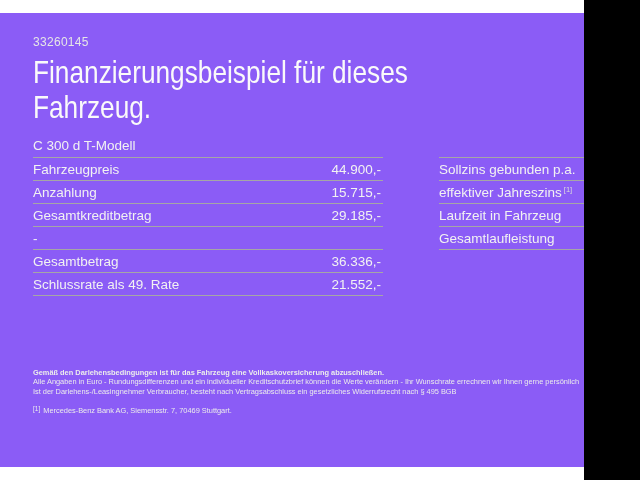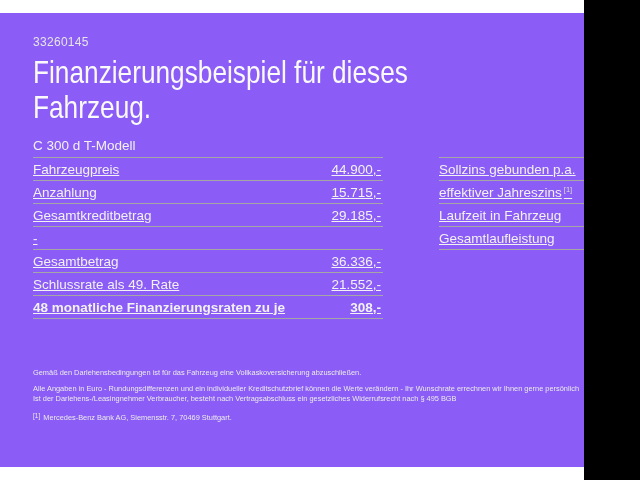--- a/index.html
+++ b/index.html
@@ -49,21 +49,20 @@
     height: 23px;
     line-height: 23px;
     font-size: 13.5px;
     color: #f2f2f2;
   }
 
   .data-table {
     position: absolute;
     border-bottom: 1px solid #a6a6a6;
     font-size: 13.5px;
-    text-decoration: underline;
   }
   .data-table .row {
     box-sizing: border-box;
     height: 23px;
     border-top: 1px solid #a6a6a6;
     display: flex;
     align-items: center;
     justify-content: space-between;
   }
   .data-table .lbl { white-space: nowrap; }
@@ -82,22 +81,21 @@
 
   .legal-footer {
     position: absolute;
     left: 33px;
     top: 368px;
     color: #ececec;
     white-space: nowrap;
   }
   .legal-footer .f-bold {
     font-size: 7.4px;
-    font-weight: 400;
-    margin-bottom: 7px;
+    font-weight: 700;
   }
   .legal-footer .f-line {
     font-size: 7.4px;
     line-height: 10px;
     font-weight: 400;
   }
   .legal-footer .f-note {
     margin-top: 8px;
     font-size: 7.4px;
   }
@@ -140,24 +138,20 @@
       <span class="val">-</span>
     </div>
     <div class="row">
       <span class="lbl">Gesamtbetrag</span>
       <span class="val">36.336,-</span>
     </div>
     <div class="row">
       <span class="lbl">Schlussrate als 49. Rate</span>
       <span class="val">21.552,-</span>
     </div>
-    <div class="row bold">
-      <span class="lbl">48 monatliche Finanzierungsraten zu je</span>
-      <span class="val">308,-</span>
-    </div>
   </div>
 
   <div class="data-table conditions-table">
     <div class="row">
       <span class="lbl">Sollzins gebunden p.a.</span>
       <span class="val">6,83 %</span>
     </div>
     <div class="row">
       <span class="lbl"><span>effektiver Jahreszins</span><span class="sup-marker">[1]</span></span>
       <span class="val">6,99 %</span>

